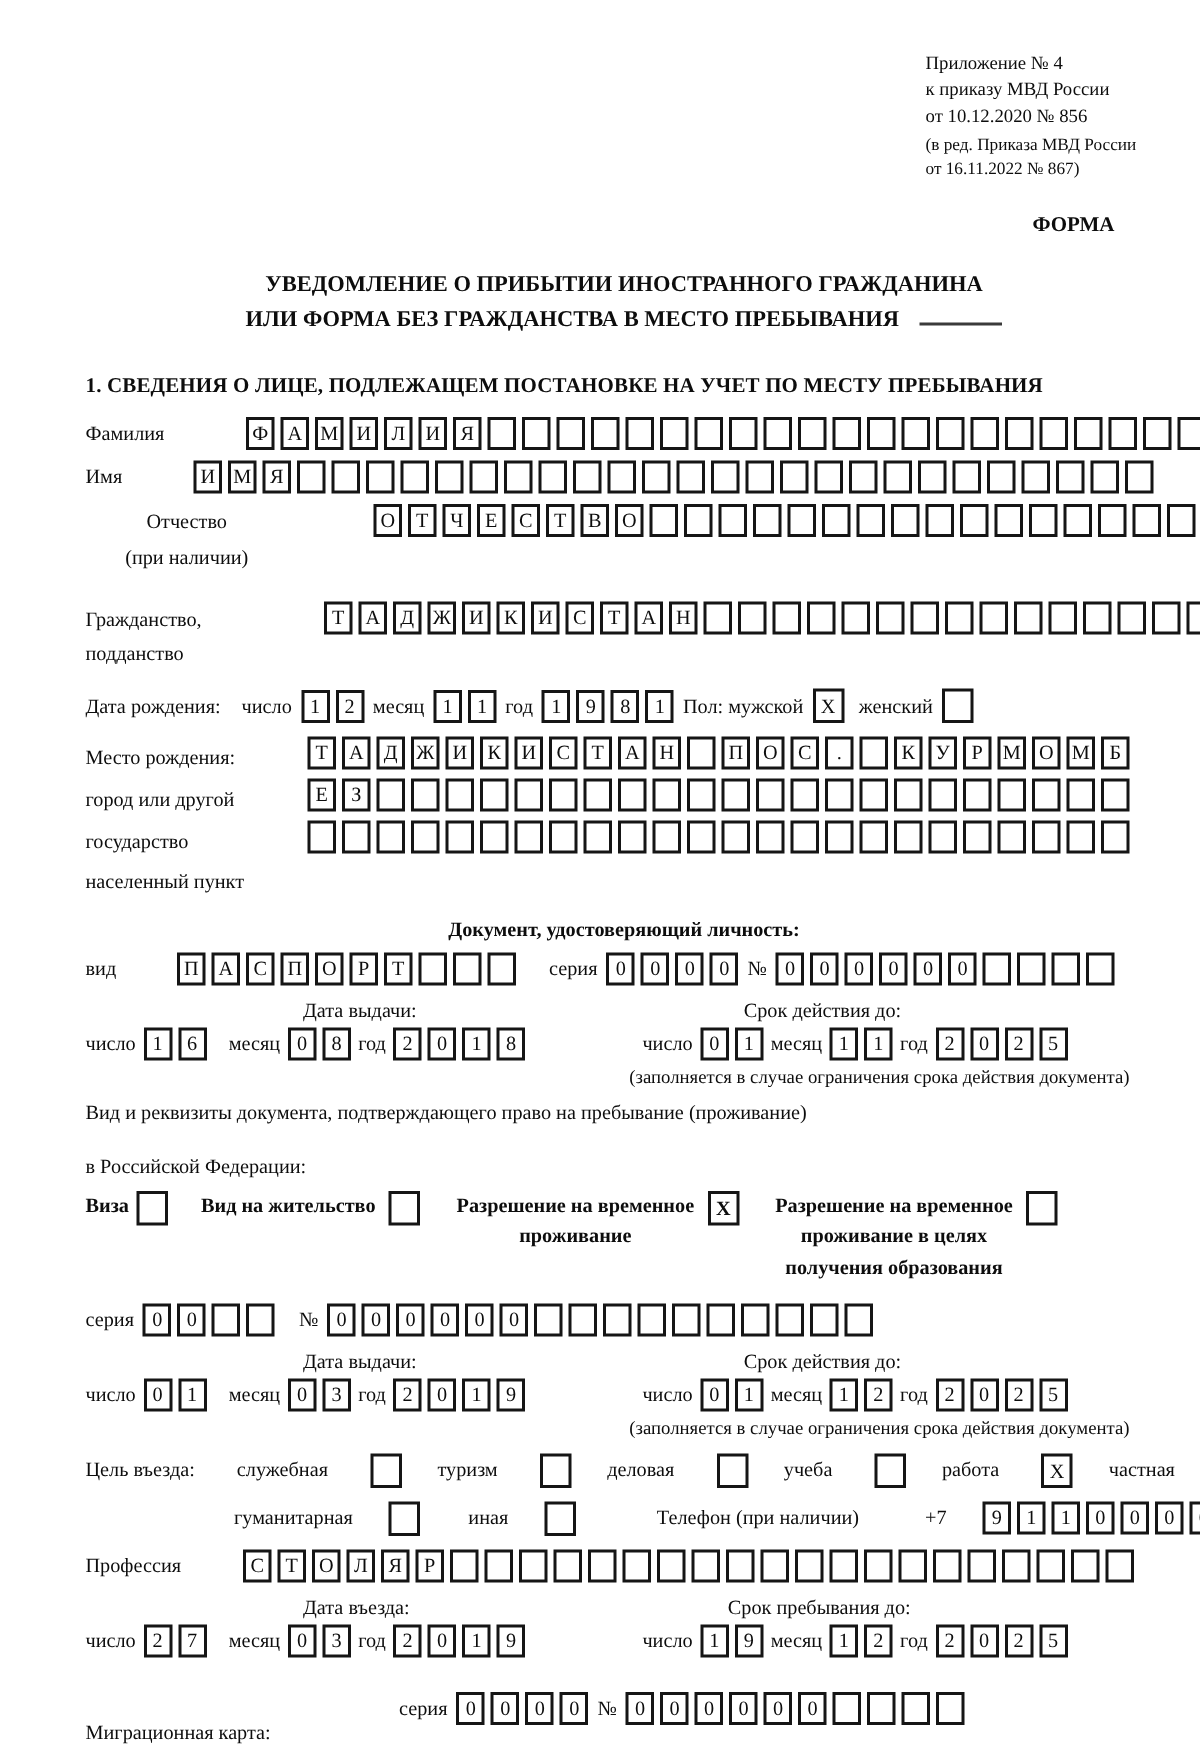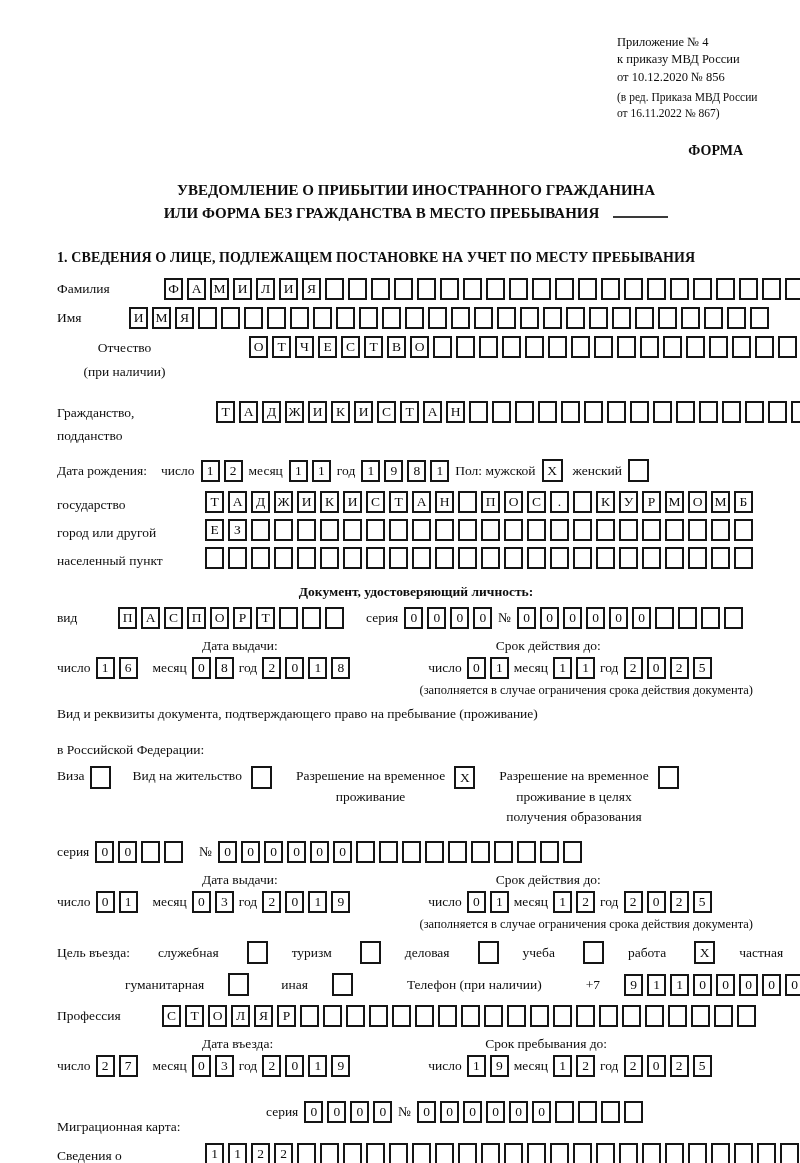--- a/index.html
+++ b/index.html
@@ -30,21 +30,21 @@
 
   .w72{width:72px;} .w135{width:135px;text-align:center;} .w127{width:127px;} .w148{width:148px;}
 
   .center-bold{font-weight:bold;font-size:13.5px;text-align:center;margin-top:10px;}
 
   .date-headings{display:flex;font-size:13.5px;margin-top:9px;}
   .dg{display:flex;align-items:center;gap:5px;}
   .note{font-size:12.5px;text-align:right;margin-top:4px;margin-right:22px;}
 
   .stack{display:flex;flex-direction:column;gap:6px;}
-  .opt{display:flex;align-items:flex-start;gap:9px;}
+  .opt{display:flex;align-items:flex-start;gap:9px;font-weight:bold;}
   .opt .optlabel{font-size:13.5px;text-align:center;line-height:1.5;}
 
   .purpose .lbl{margin-right:4px;}
   .gap7{gap:24px;}
 </style>
 </head>
 <body>
 
 <div class="page">
 
@@ -229,22 +229,23 @@
         <span class="cell">X</span>
       </div>
     <span class="lbl" style="margin-left:4px;">женский</span>
     <div class="cells cb">
         <span class="cell"></span>
       </div>
   </div>
 
   <div class="row top" style="margin-top:9px;">
     <div class="lblblock w148" style="line-height:2.05;">
+      <div>Место рождения:</div>
+      <div>город или другой</div>
       <div>государство</div>
-      <div>город или другой</div>
       <div>населенный пункт</div>
     </div>
     <div class="stack">
       <div class="cells">
           <span class="cell">Т</span>
           <span class="cell">А</span>
           <span class="cell">Д</span>
           <span class="cell">Ж</span>
           <span class="cell">И</span>
           <span class="cell">К</span>
@@ -543,21 +544,21 @@
     <span class="lbl">частная</span>
     <div class="cells cb">
         <span class="cell"></span>
       </div>
     <span class="lbl">законных</span>
     <div class="cells cb">
         <span class="cell"></span>
       </div>
   </div>
 
-  <div class="row gap7" style="margin-top:9px;margin-left:68px;font-family:Liberation Serif, serif;">
+  <div class="row gap7" style="margin-top:9px;margin-left:99px;font-family:Liberation Serif, serif;">
     <span class="lbl">гуманитарная</span>
     <div class="cells cb">
         <span class="cell"></span>
       </div>
     <span class="lbl" style="margin-left:8px;">иная</span>
     <div class="cells cb">
         <span class="cell"></span>
       </div>
     <span class="lbl" style="margin-left:30px;">Телефон (при наличии)</span>
     <span class="lbl" style="margin-left:20px;">+7</span>

